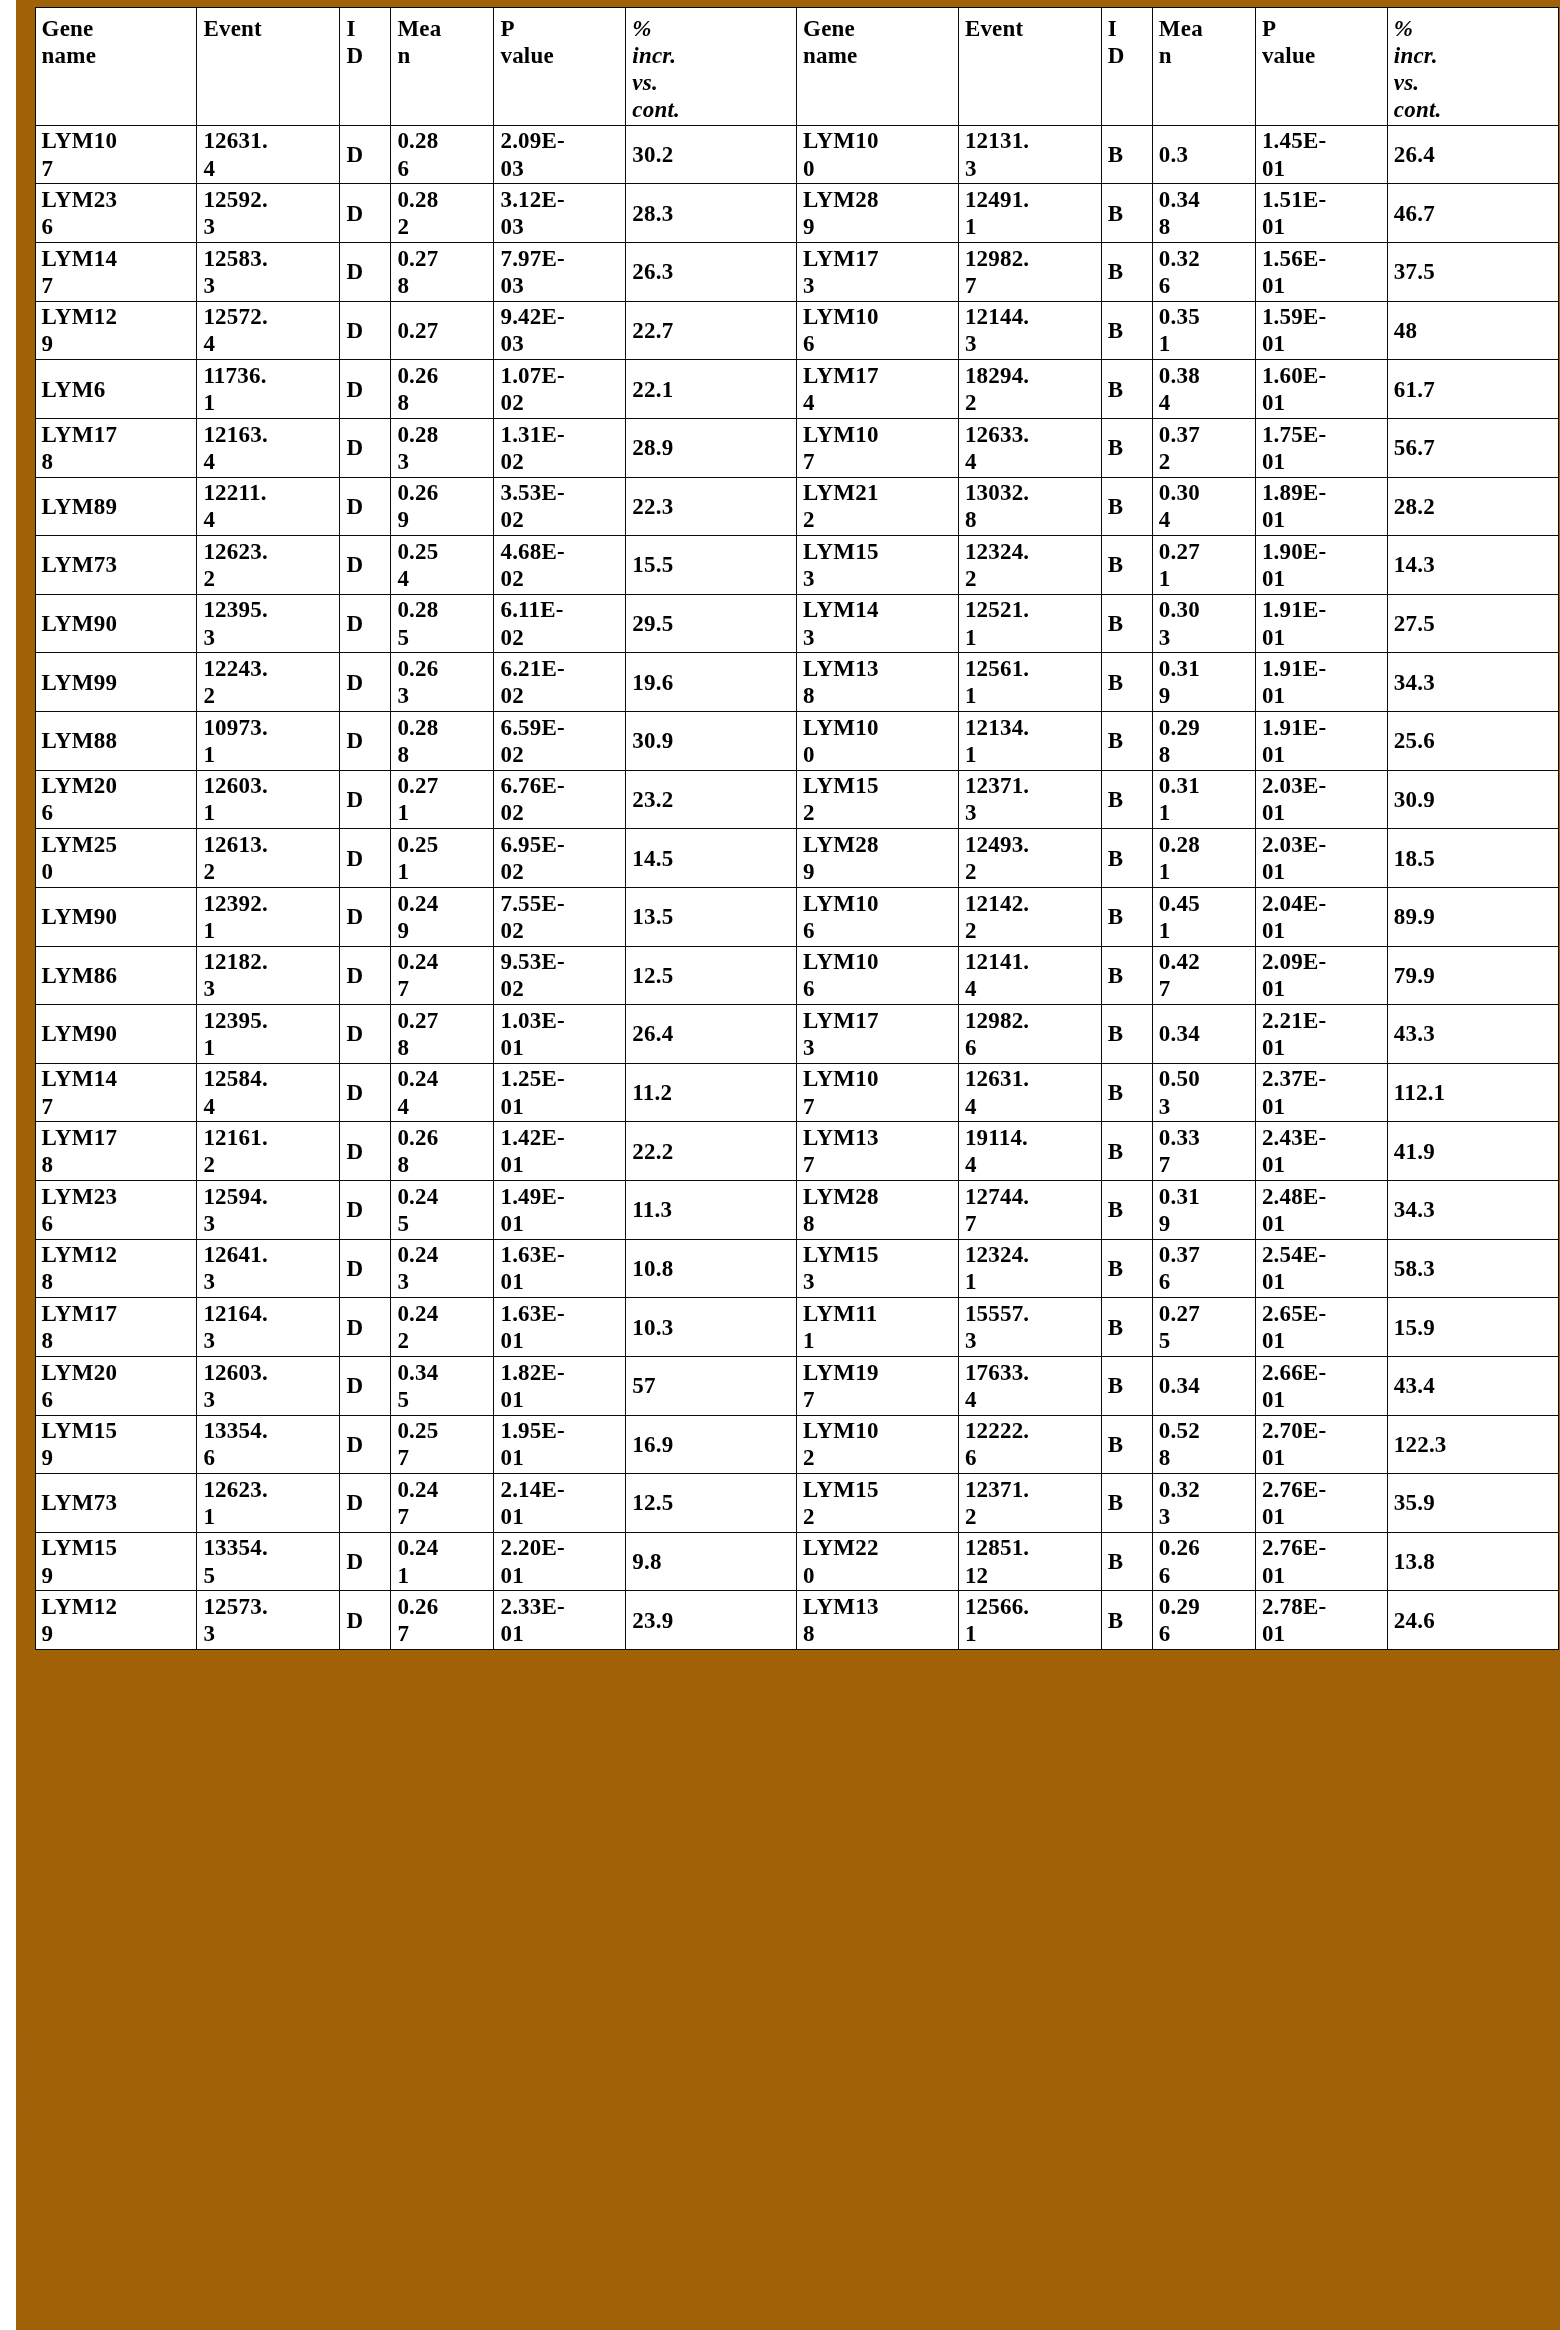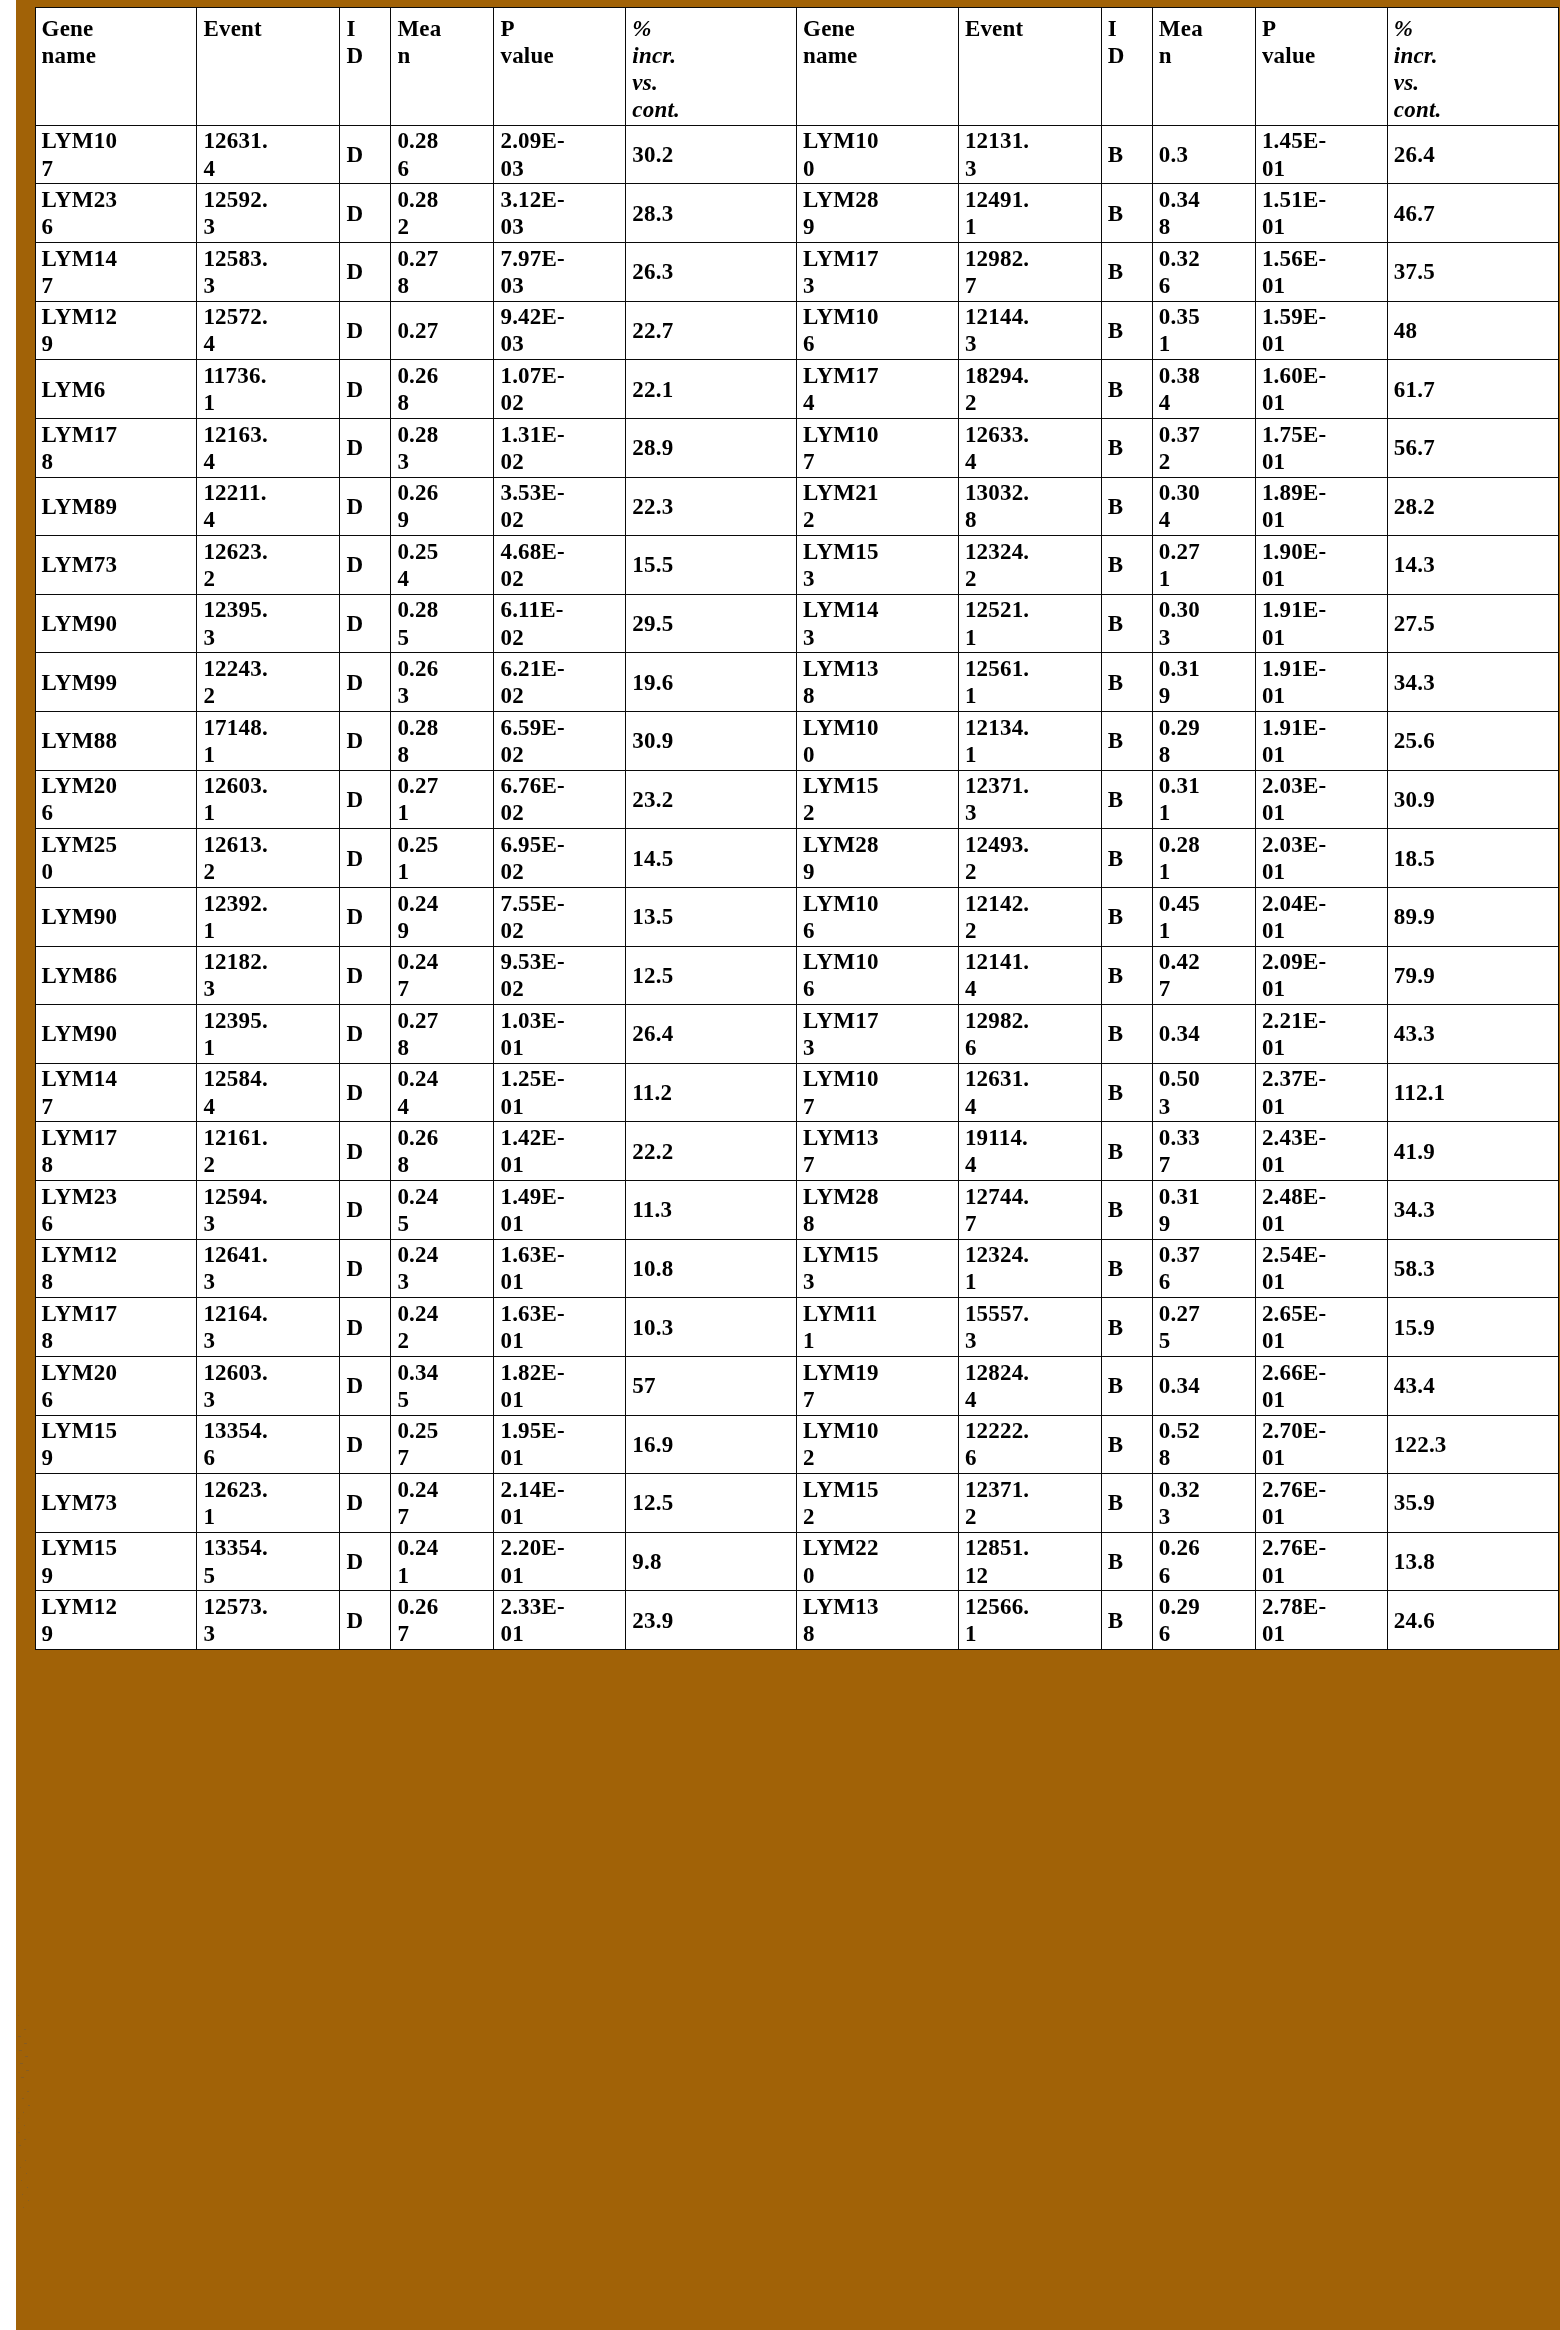--- a/index.html
+++ b/index.html
@@ -548,21 +548,21 @@
               <span class="cellline">1.91E-</span>
               <span class="cellline">01</span>
             </td>
             <td class="v-incr">34.3</td>
           </tr>
           <tr>
             <td class="v-gene">
               <span class="cellline">LYM88</span>
             </td>
             <td class="v-event">
-              <span class="cellline">17148.</span>
+              <span class="cellline">10973.</span>
               <span class="cellline">1</span>
             </td>
             <td class="v-id">D</td>
             <td class="v-mean">
               <span class="cellline">0.28</span>
               <span class="cellline">8</span>
             </td>
             <td class="v-pval">
               <span class="cellline">6.59E-</span>
               <span class="cellline">02</span>
@@ -980,21 +980,21 @@
             <td class="v-pval">
               <span class="cellline">1.82E-</span>
               <span class="cellline">01</span>
             </td>
             <td class="v-incr">57</td>
             <td class="v-gene">
               <span class="cellline">LYM19</span>
               <span class="cellline">7</span>
             </td>
             <td class="v-event">
-              <span class="cellline">12824.</span>
+              <span class="cellline">17633.</span>
               <span class="cellline">4</span>
             </td>
             <td class="v-id">B</td>
             <td class="v-mean">
               <span class="cellline">0.34</span>
             </td>
             <td class="v-pval">
               <span class="cellline">2.66E-</span>
               <span class="cellline">01</span>
             </td>

